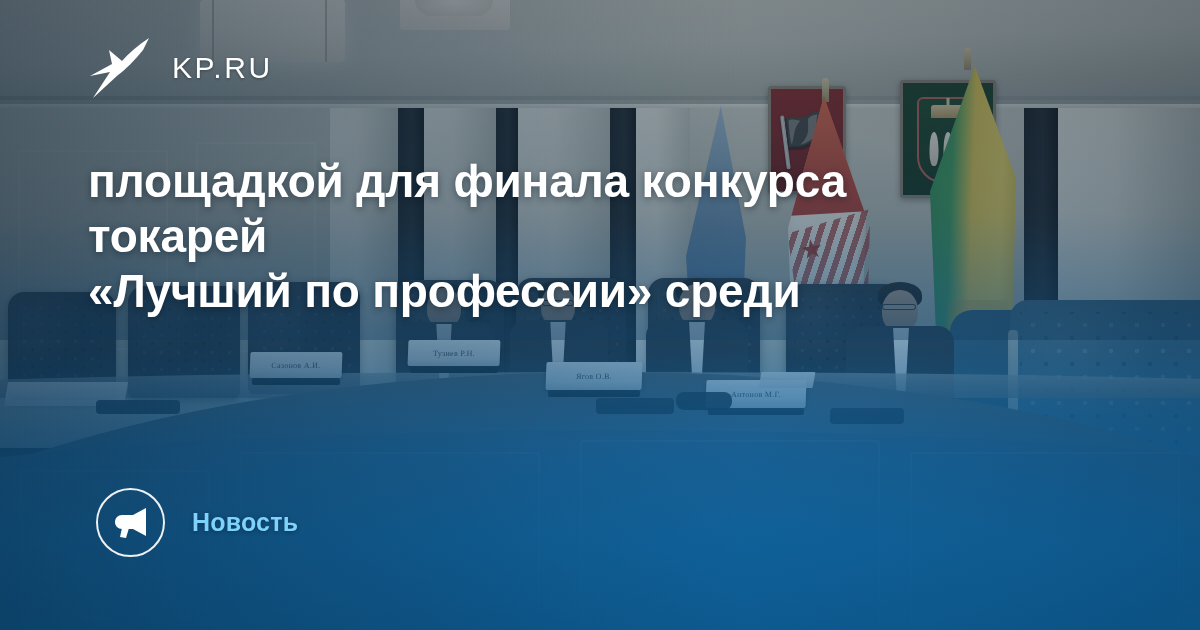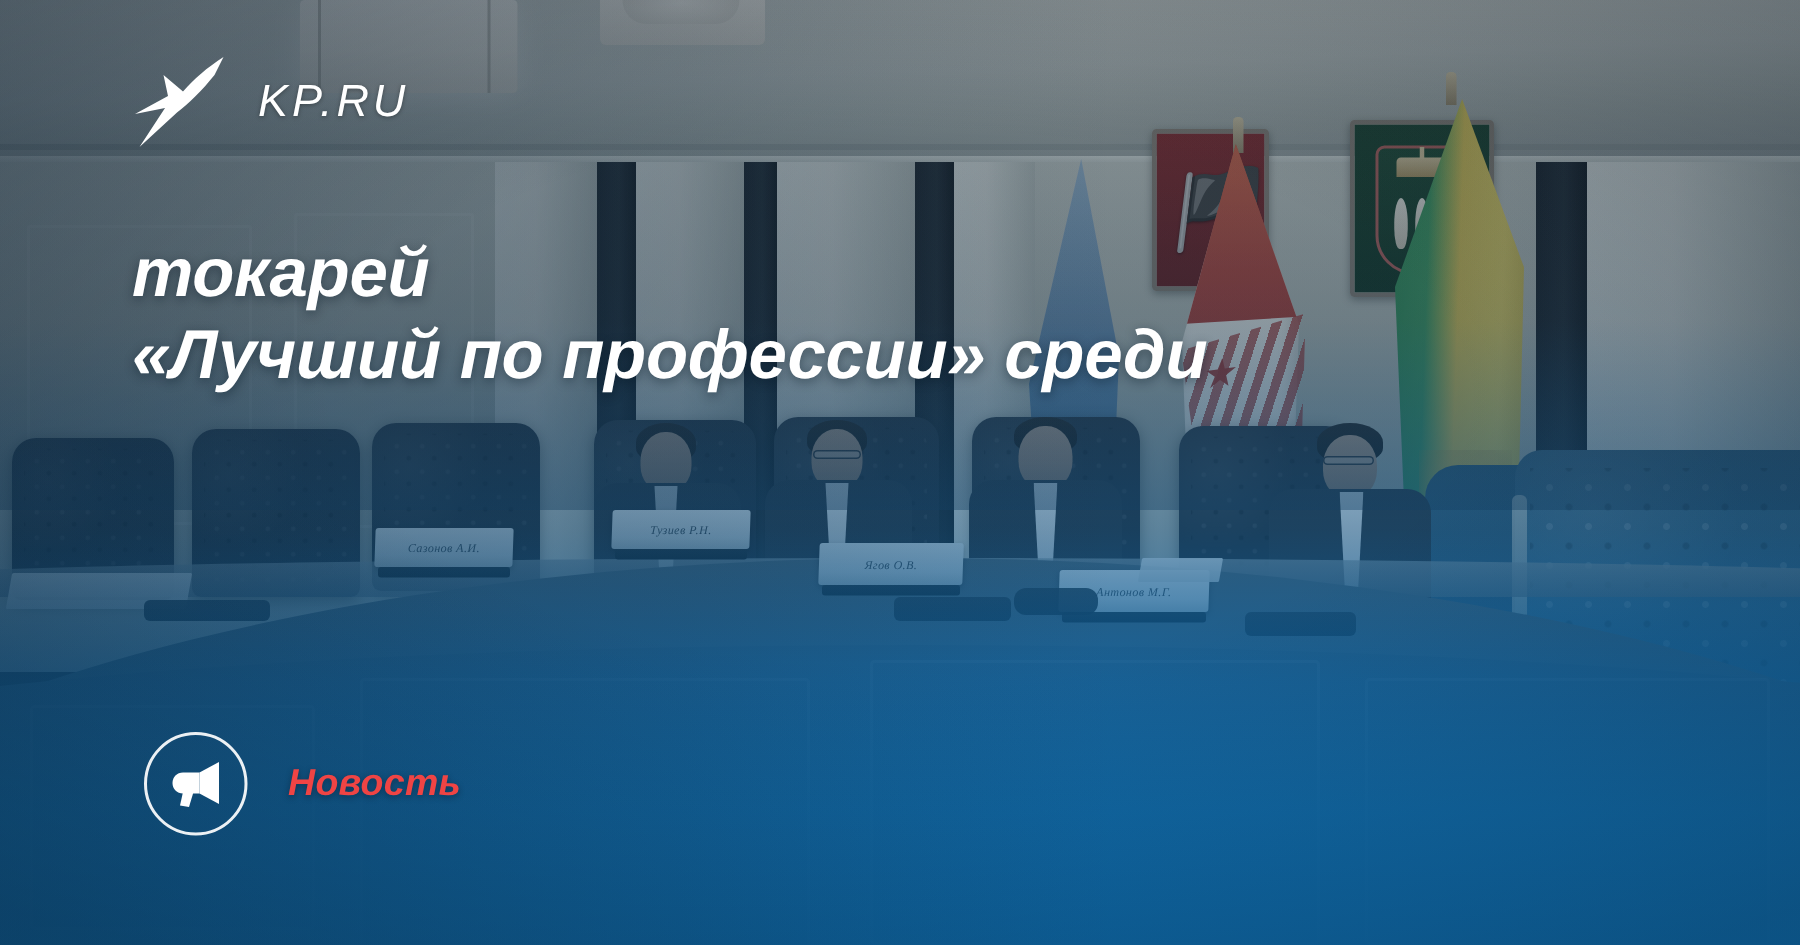--- a/index.html
+++ b/index.html
@@ -8,21 +8,20 @@
     width:1200px; height:630px;
     overflow:hidden;
     background:#1a1f24;
     font-family:"Liberation Sans", sans-serif;
   }
 
   #card {
     position:relative;
     width:1200px; height:630px;
     overflow:hidden;
-    font-style:italic;
   }
 
   
   .photo { position:absolute; inset:0; overflow:hidden; }
 
   
   .ceiling {
     position:absolute; left:0; top:0; width:1200px; height:120px;
     background:
       linear-gradient(178deg, #cfd2d0 0%, #bfc3c1 42%, #a8aeaa 70%, #93999a 100%);
@@ -380,21 +379,21 @@
     display:flex; align-items:center; gap:27px;
   }
   .badge-circle {
     width:69px; height:69px; border-radius:50%;
     border:2px solid rgba(255,255,255,.92);
     display:flex; align-items:center; justify-content:center;
     flex:0 0 auto;
   }
   .megaphone { width:36px; height:32px; display:block; }
   .badge-label {
-    color:#ef4444; font-size:25px; font-weight:700; letter-spacing:.2px;
+    color:#7dd3fc; font-size:25px; font-weight:700; letter-spacing:.2px;
     text-shadow:0 1px 4px rgba(4,18,30,.4);
   }
 </style>
 </head>
 <body>
 
 <div id="card">
 
   <div class="photo">
 
@@ -527,20 +526,21 @@
   <div class="content">
 
     <div class="brand">
       <svg class="bird" viewBox="0 0 62 64" xmlns="http://www.w3.org/2000/svg">
         <path fill="#ffffff" d="M61 2 C50 9 41 17 34 25 L21 14 L24 28 L2 40 L22 36 L5 62 L30 39 C37 34 47 24 55 14 Z"></path>
       </svg>
       <div class="brand-name">KP.RU</div>
     </div>
 
     <div class="headline">
+      <span>площадкой для финала конкурса</span>
       <span>токарей</span>
       <span>«Лучший по профессии» среди</span>
     </div>
 
     <div class="badge">
       <div class="badge-circle">
         <svg class="megaphone" viewBox="0 0 36 32" xmlns="http://www.w3.org/2000/svg">
           <path fill="#ffffff" d="M33 1 L20 8 L20 22 L33 29 Z"></path>
           <path fill="#ffffff" d="M9 8 L20 8 L20 22 L9 22 C5 22 2 19 2 15 C2 11 5 8 9 8 Z"></path>
           <path fill="#ffffff" d="M9 21 L16 21 L13 31 L7 30 Z"></path>

